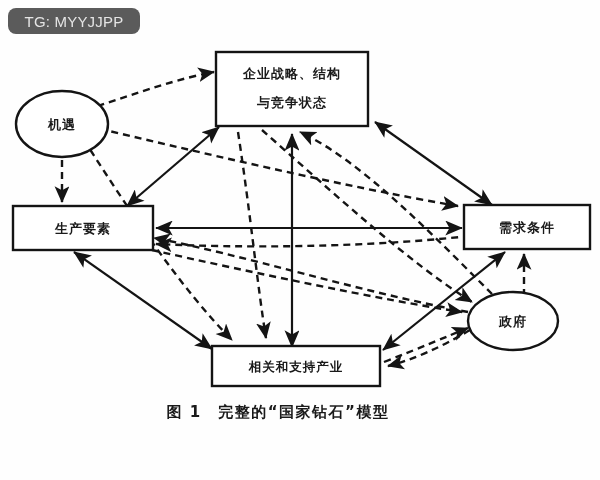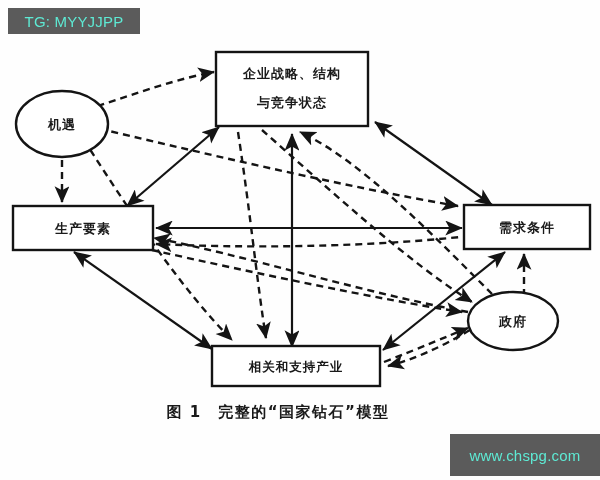--- a/index.html
+++ b/index.html
@@ -18,28 +18,29 @@
   #canvas {
     position: relative;
     width: 600px;
     height: 480px;
     background: #fefefe;
   }
   
   .badge {
     position: absolute;
     background: #5b5b5b;
-    color: #5eead4;
+    color: #e5e5e5;
     font-size: 15px;
     line-height: 1;
     letter-spacing: 0.2px;
     display: flex;
     align-items: center;
     justify-content: center;
     white-space: nowrap;
+    border-radius: 8px;
   }
   #tag-badge {
     left: 8px;
     top: 8px;
     width: 132px;
     height: 26px;
     font-size: 15px;
   }
   #watermark-badge {
     left: 450px;
@@ -195,15 +196,14 @@
     <g>
       <rect class="box-shape" x="212" y="346" width="168" height="40"></rect>
       <text class="node-label small" x="296" y="367">相关和支持产业</text>
     </g>
 
     <text class="caption-text" x="278" y="417">图 1　完整的“国家钻石”模型</text>
   </svg>
 
   <div class="badge" id="tag-badge">TG: MYYJJPP</div>
 
-  <div class="badge" id="watermark-badge">www.chspg.com</div>
 
 </div>
 
 </body></html>

